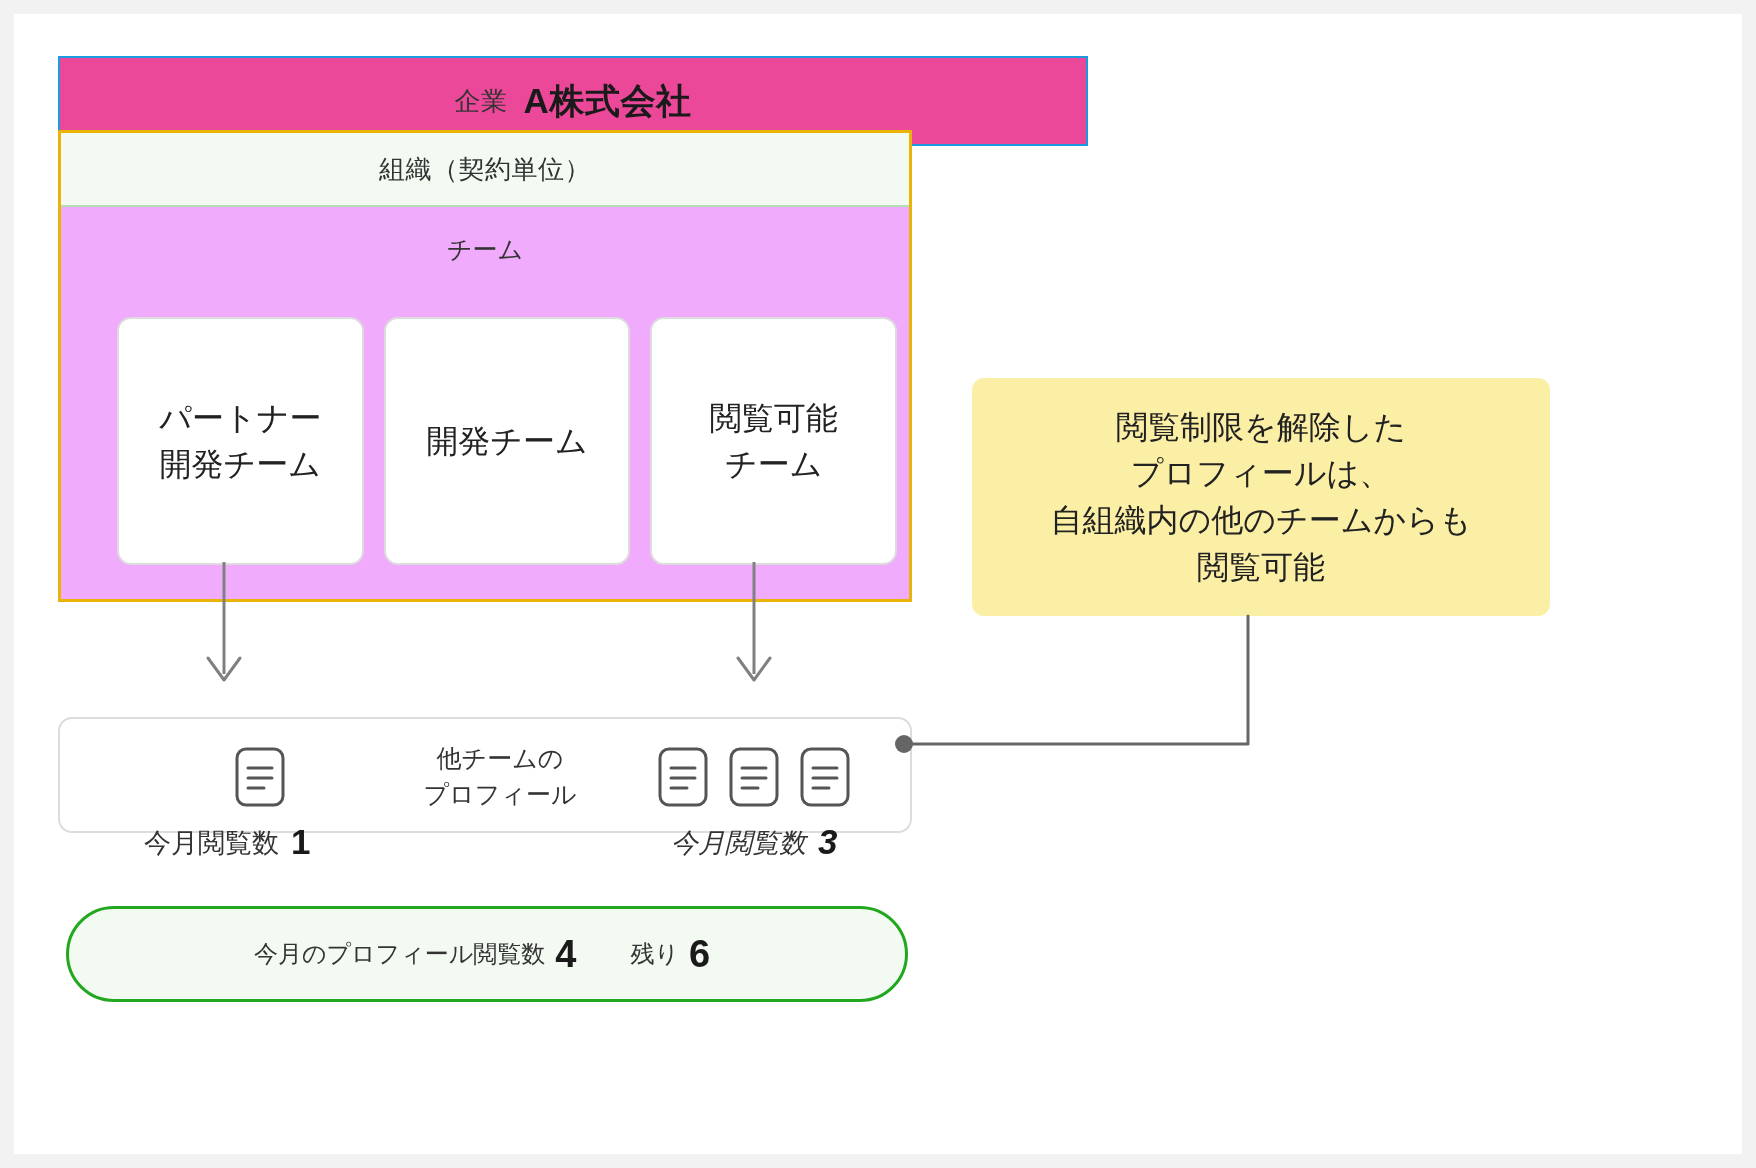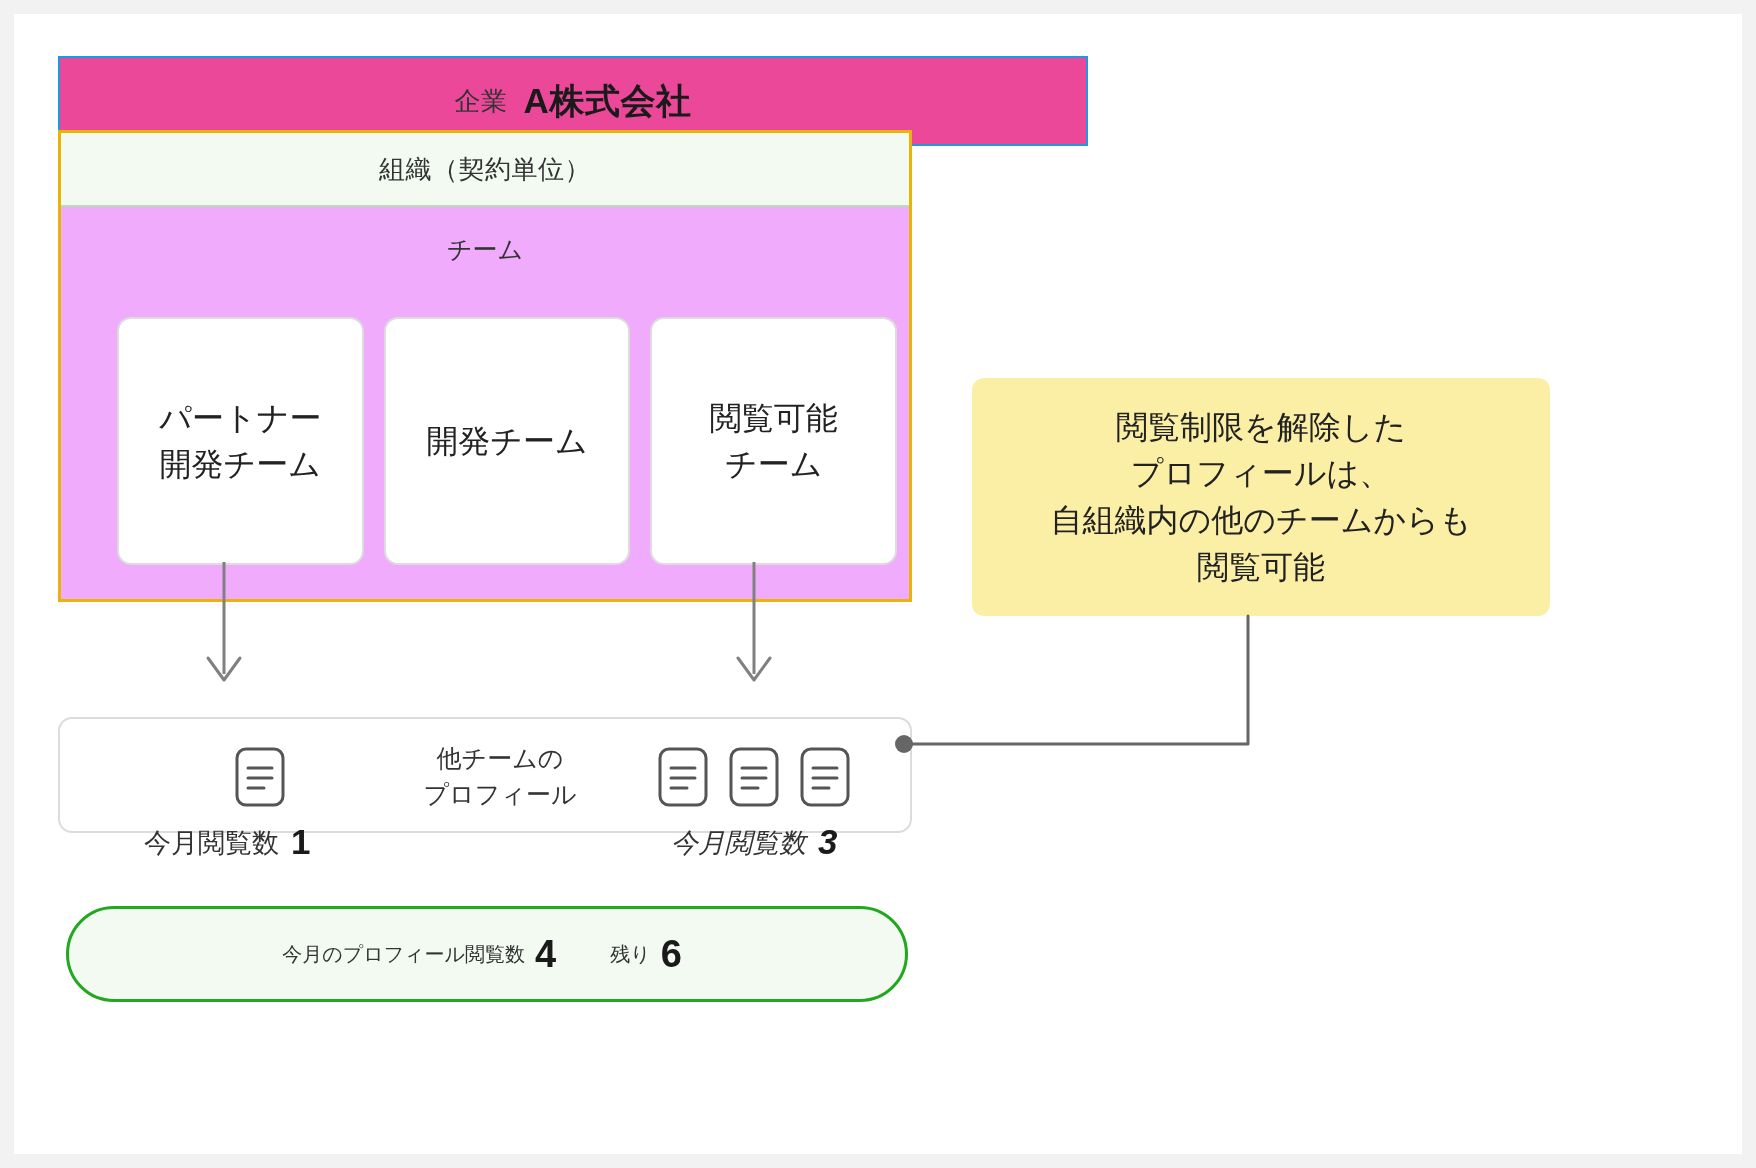--- a/index.html
+++ b/index.html
@@ -158,21 +158,21 @@
     height: 96px;
     border: 3px solid #22a81e;
     border-radius: 48px;
     box-sizing: border-box;
     background: #f2faf2;
     display: flex;
     align-items: center;
     justify-content: center;
     white-space: nowrap;
   }
-  #summary-pill .t { font-size: 20px; color: #333333; }
+  #summary-pill .t { font-size: 24px; color: #333333; }
   #summary-pill .n {
     font-size: 38px; font-weight: 600; color: #1a1a1a;
     margin: 0 10px; vertical-align: -3px;
   }
   .gap-lg { display: inline-block; width: 44px; }
 
   
   #callout {
     left: 958px;
     top: 364px;

